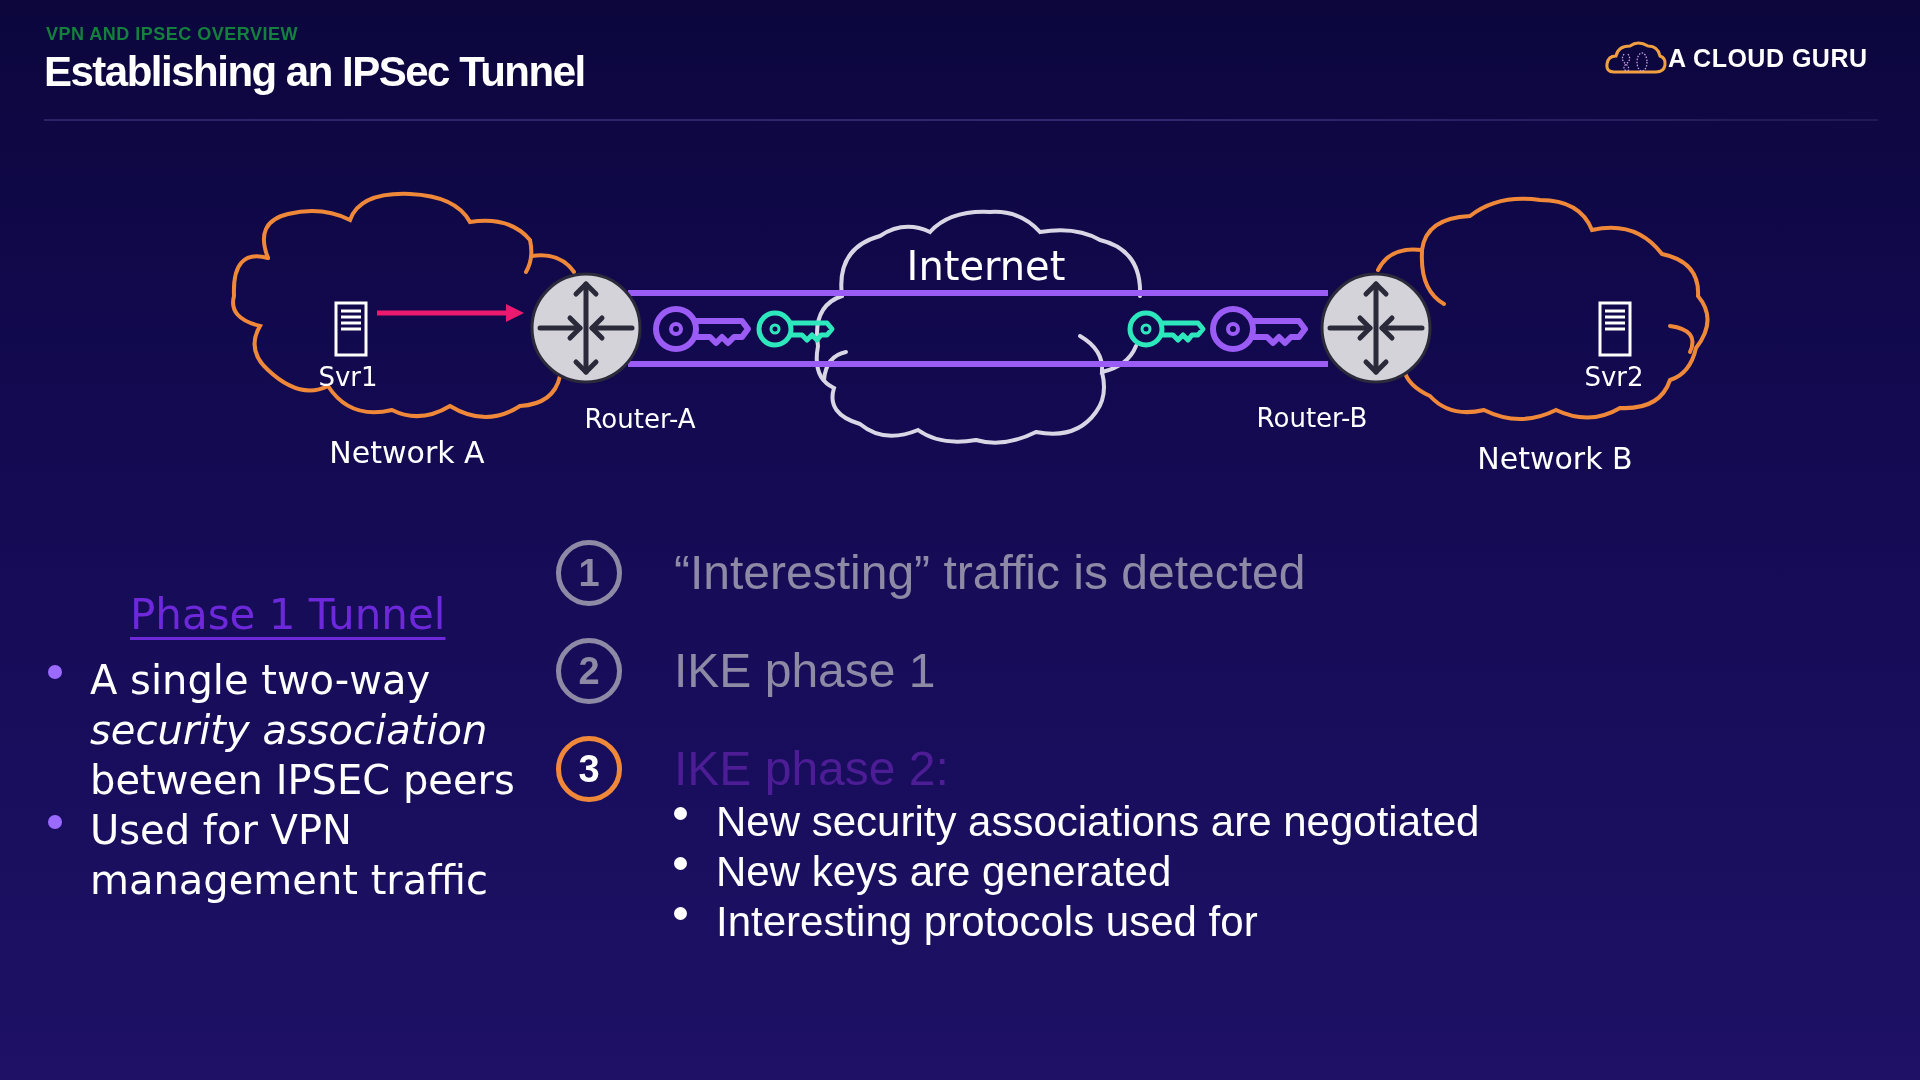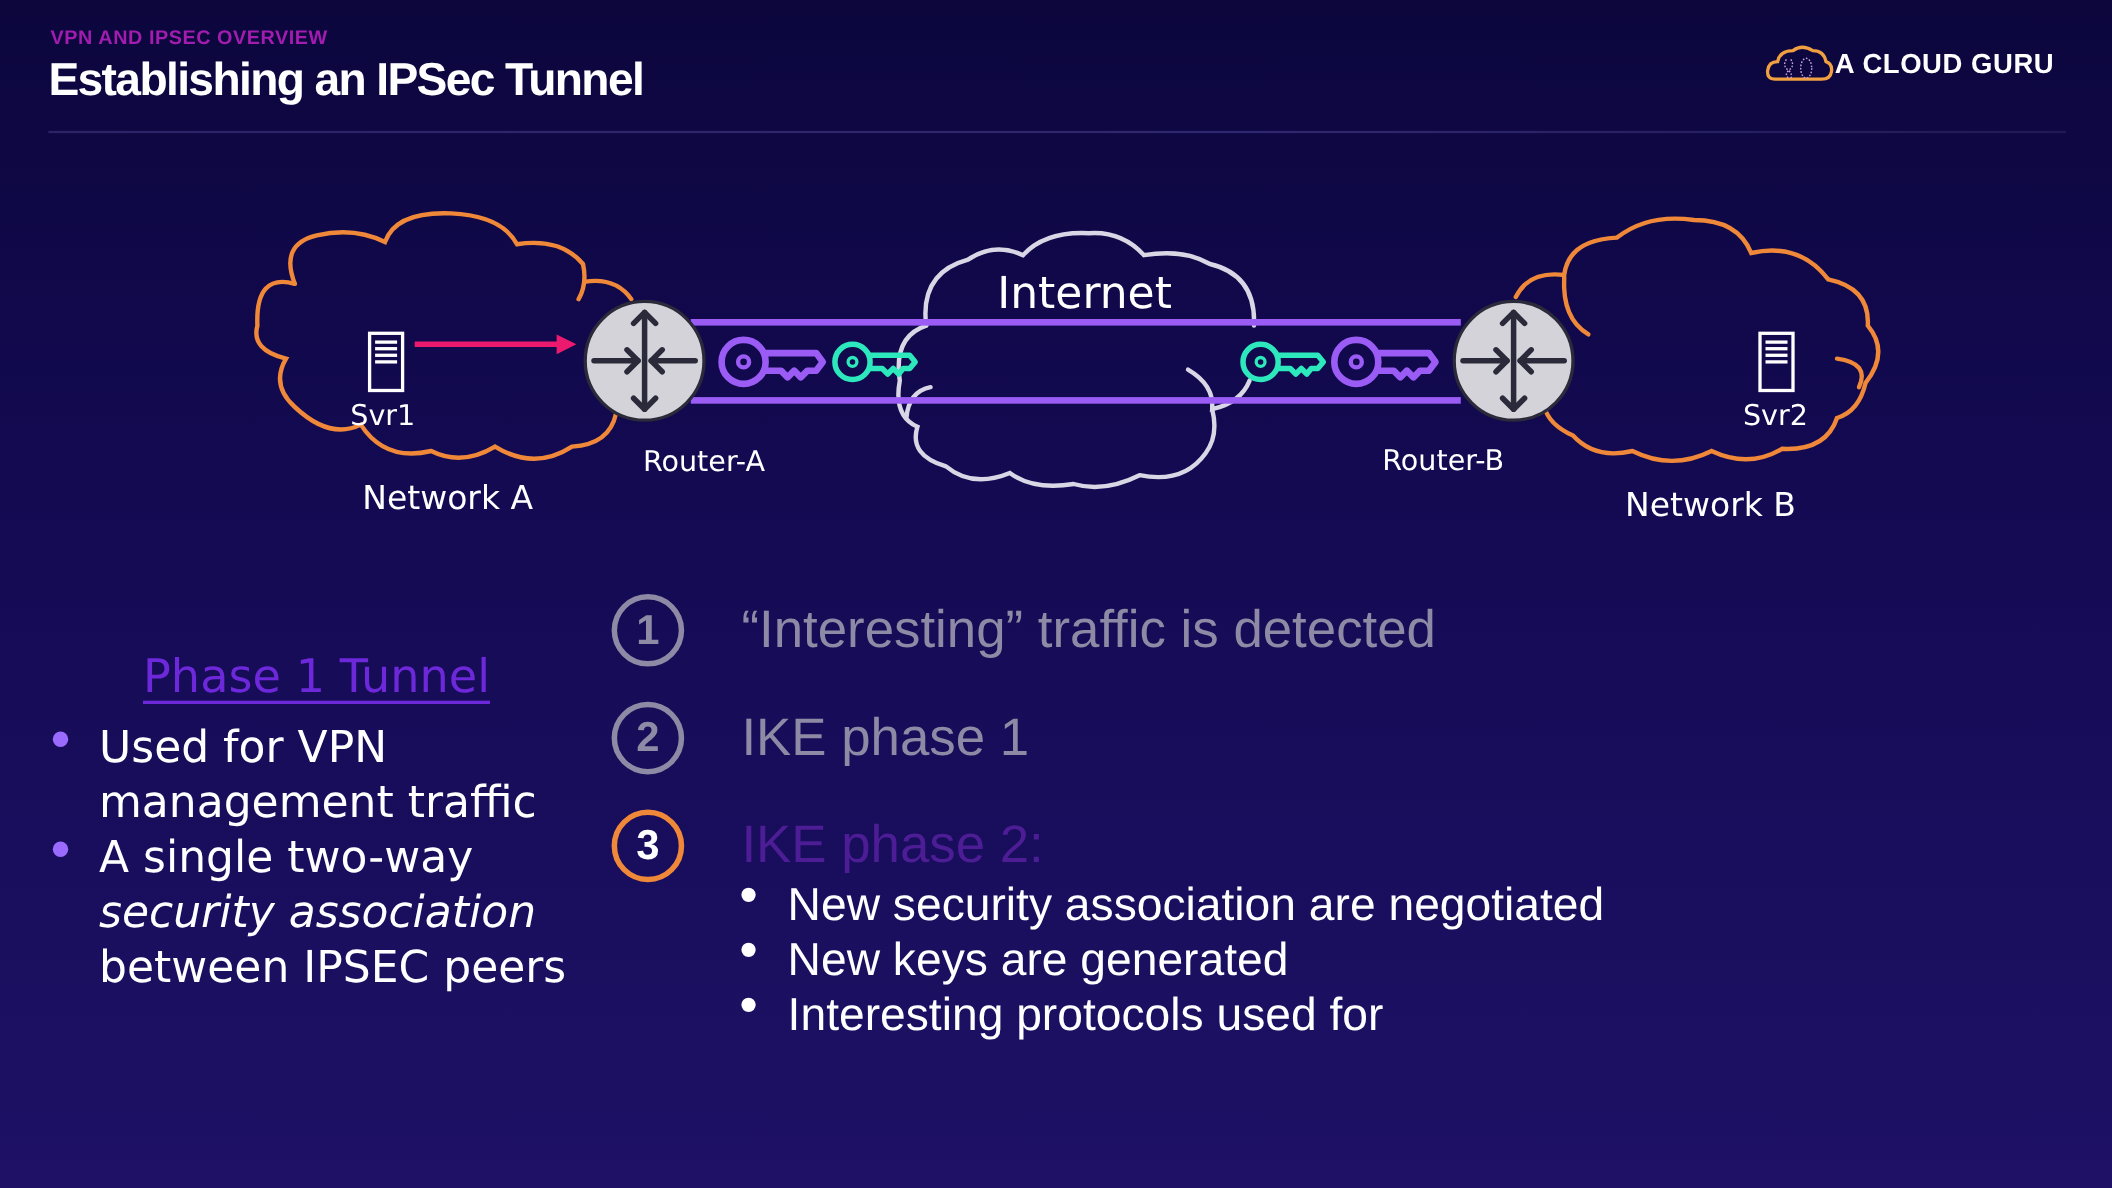--- a/index.html
+++ b/index.html
@@ -5,21 +5,21 @@
   html, body { margin:0; padding:0; }
   body {
     width:1920px; height:1080px; overflow:hidden; position:relative;
     background: linear-gradient(180deg, #0c063d 0%, #130a52 40%, #1e1166 100%);
     font-family: "Liberation Sans", "DejaVu Sans", sans-serif;
     color:#ffffff;
   }
   .abs { position:absolute; }
   .kicker {
     left:46px; top:24px; font-size:18px; font-weight:700; letter-spacing:0.5px;
-    color:#a21caf; font-family:"Liberation Sans", sans-serif;
+    color:#15803d; font-family:"Liberation Sans", sans-serif;
   }
   .title {
     left:44px; top:48px; font-size:42px; font-weight:700; letter-spacing:-1.5px;
     color:#ffffff; font-family:"Liberation Sans", sans-serif;
   }
   .sep {
     left:44px; top:119px; width:1834px; height:2px;
     background: linear-gradient(90deg, #2a2366 0%, #2f2870 60%, #1f1a55 100%);
   }
   .logo { left:1604px; top:38px; display:flex; align-items:center; }
@@ -177,40 +177,40 @@
     <circle cx="0" cy="0" r="20"></circle>
       <circle cx="0" cy="0" r="5" stroke-width="4"></circle>
     <path d="M18 -8 L66 -8 L72 0 L66 8 L58 8 L52 14 L46 8 L40 14 L34 8 L18 8"></path>
   </g>
 </svg>
 
 <div class="abs phase-title">Phase 1 Tunnel</div>
 <ul class="abs phase-list">
   <li>
     <span class="dot"></span>
-    <span>Used for VPN</span><br>
-    <span>management traffic</span>
-  </li>
-  <li>
-    <span class="dot"></span>
     <span>A single two-way</span><br>
     <em>security association</em><br>
     <span>between IPSEC peers</span>
   </li>
+  <li>
+    <span class="dot"></span>
+    <span>Used for VPN</span><br>
+    <span>management traffic</span>
+  </li>
 </ul>
 
 <div class="abs step" style="top:540px;">
   <div class="step-circle done">1</div>
   <div class="step-text done">“Interesting” traffic is detected</div>
 </div>
 <div class="abs step" style="top:638px;">
   <div class="step-circle done">2</div>
   <div class="step-text done">IKE phase 1</div>
 </div>
 <div class="abs step" style="top:736px;">
   <div class="step-circle active">3</div>
   <div class="step-text active">IKE phase 2:</div>
 </div>
 <ul class="abs sub-list">
-  <li><span class="dot"></span><span>New security association are negotiated</span></li>
+  <li><span class="dot"></span><span>New security associations are negotiated</span></li>
   <li><span class="dot"></span><span>New keys are generated</span></li>
   <li><span class="dot"></span><span>Interesting protocols used for</span><br></li>
 </ul>
 
 </body></html>

